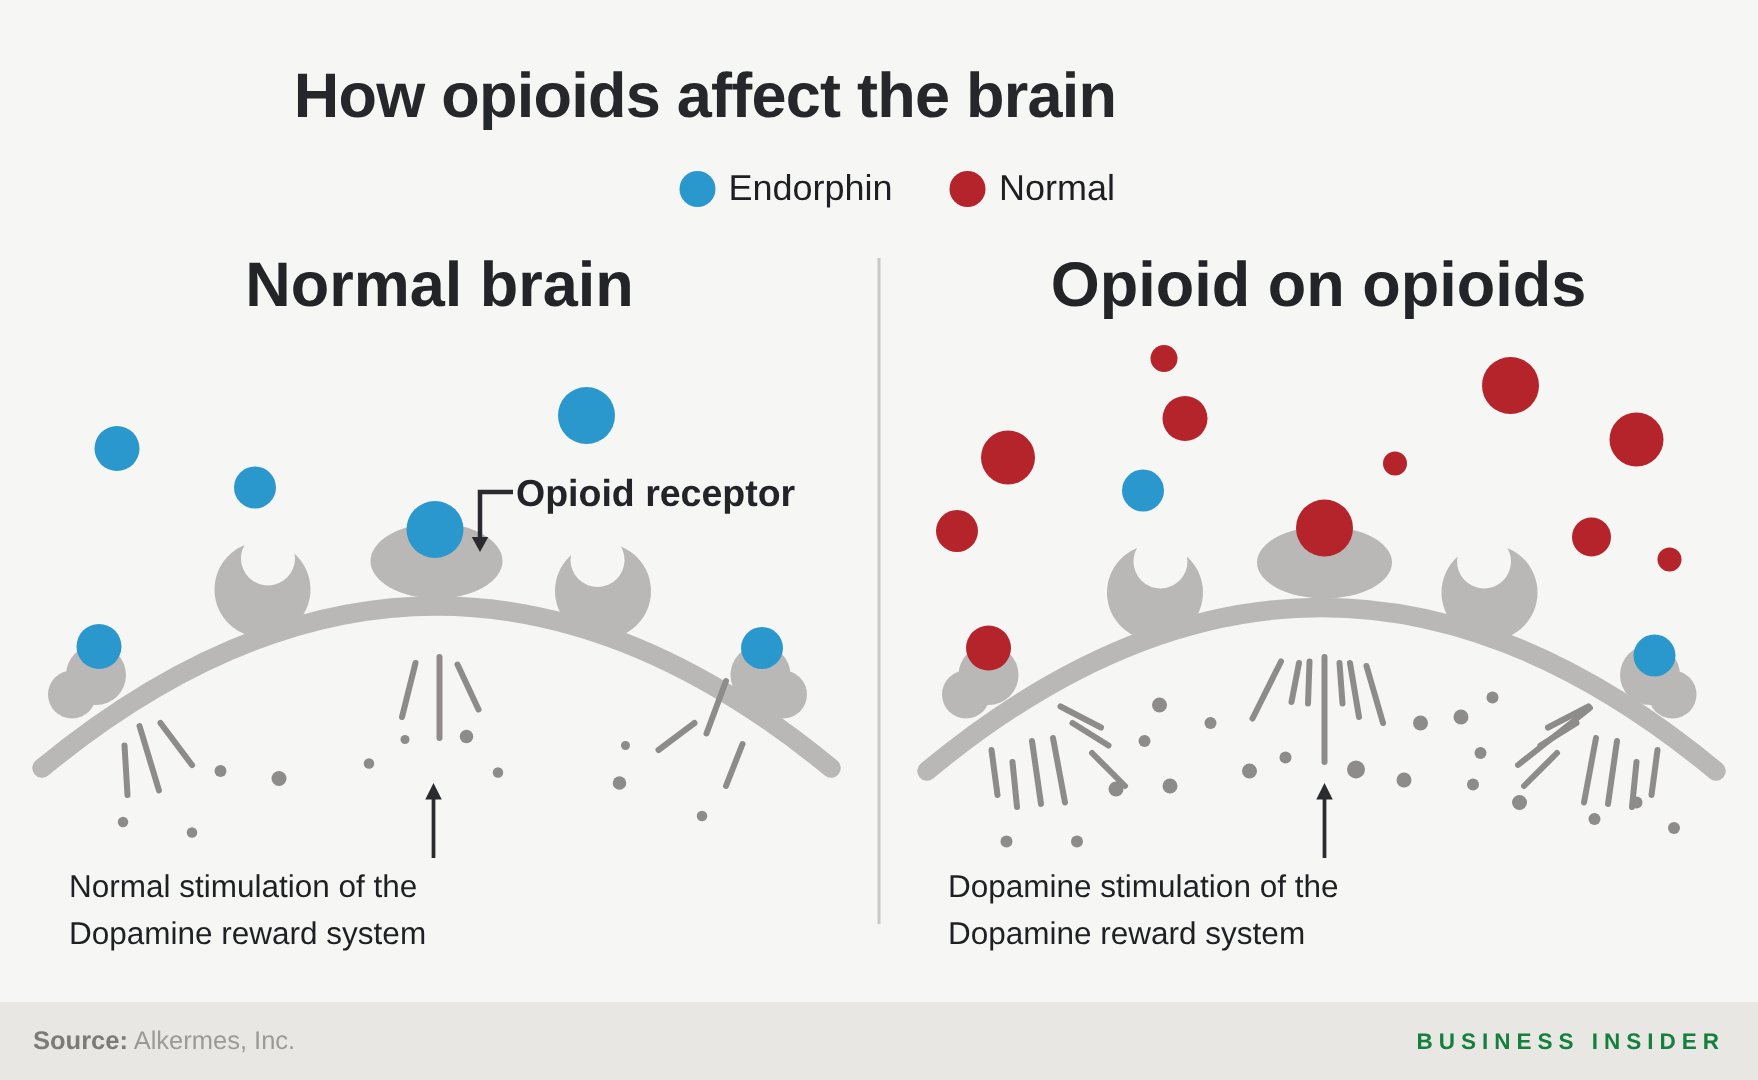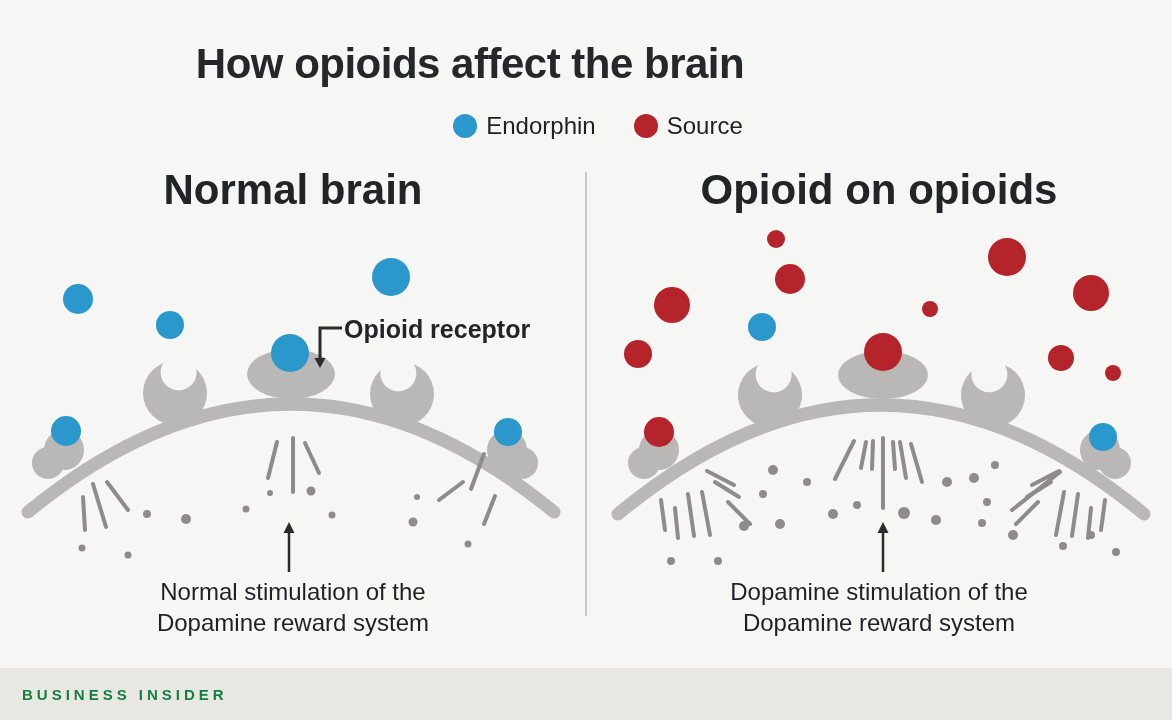--- a/index.html
+++ b/index.html
@@ -25,22 +25,22 @@
     position:absolute; top:166px; width:586px; text-align:center;
     font-size:42px; font-weight:bold; color:#222428;
   }
   .panel-heading.left{left:0;}
   .panel-heading.right{left:586px;}
   .callout-label{
     position:absolute; left:344px; top:315px;
     font-size:25px; font-weight:bold; color:#222428;
   }
   .caption{
-    position:absolute; top:576px; width:586px; text-align:center;
-    font-size:24px; line-height:31px; color:#1f2024;
+    position:absolute; top:576px; width:586px; 
+    font-size:21px; line-height:31px; color:#1f2024;margin-left:46px;
   }
   .caption.left{left:0;}
   .caption.right{left:586px;}
   .footer{
     position:absolute; left:0; right:0; bottom:0; height:52px;
     background:#e9e7e4; display:flex; align-items:center;
     justify-content:space-between; padding:0 22px; box-sizing:border-box;
   }
   .source{font-size:17px; color:#9b9a97;}
   .source .source-label{font-weight:bold; color:#7c7b79;}
@@ -172,35 +172,39 @@
 
   <div class="page-title">How opioids affect the brain</div>
 
   <div class="legend">
     <div class="legend-item">
       <span class="legend-dot" style="background: rgb(43, 152, 205);"></span>
       <span class="legend-label">Endorphin</span>
     </div>
     <div class="legend-item">
       <span class="legend-dot" style="background: rgb(181, 36, 43);"></span>
-      <span class="legend-label">Source</span>
+      <span class="legend-label">Normal</span>
     </div>
   </div>
 
   <div class="panel-heading left">Normal brain</div>
   <div class="panel-heading right">Opioid on opioids</div>
 
   <div class="callout-label">Opioid receptor</div>
 
   <div class="caption left">
     <div>Normal stimulation of the</div>
     <div>Dopamine reward system</div>
   </div>
   <div class="caption right">
     <div>Dopamine stimulation of the</div>
     <div>Dopamine reward system</div>
   </div>
 
   <div class="footer">
+    <div class="source">
+      <span class="source-label">Source:</span>
+      <span>Alkermes, Inc.</span>
+    </div>
     <div class="brand">BUSINESS INSIDER</div>
   </div>
 
 </div>
 
 </body></html>

